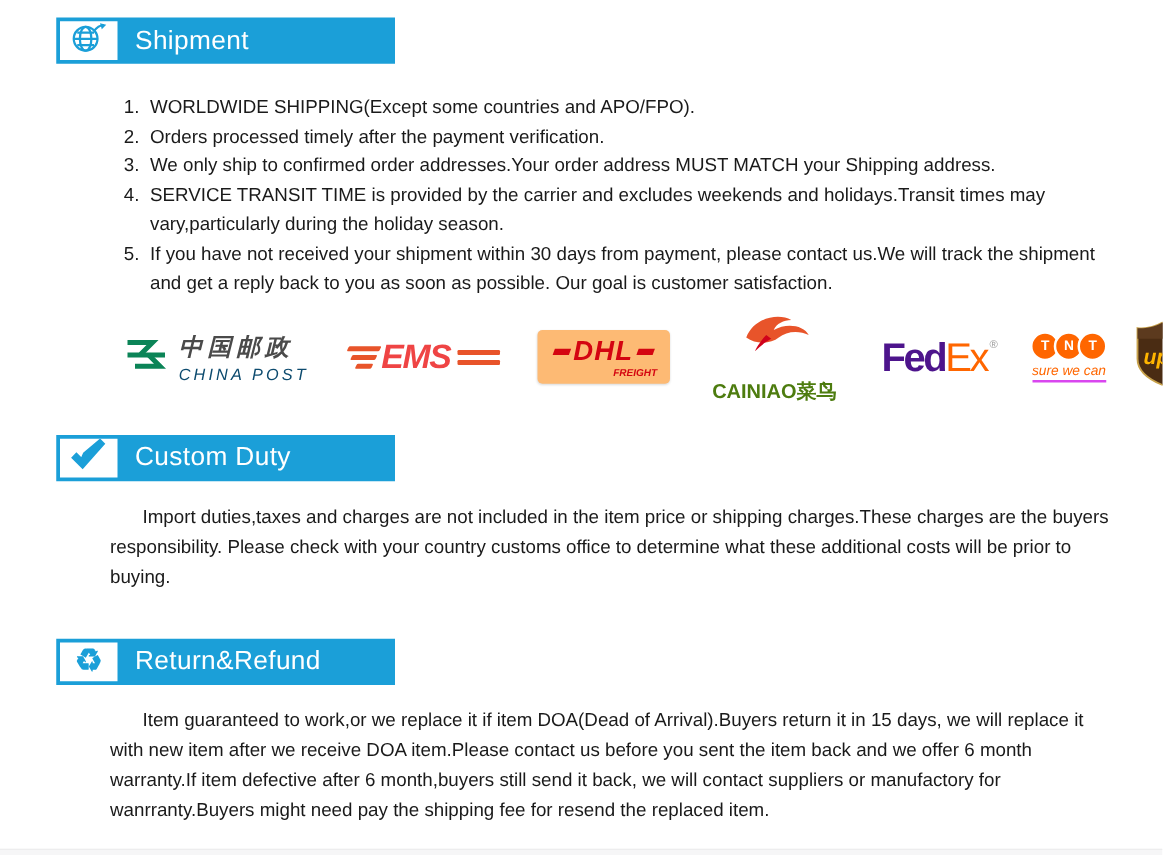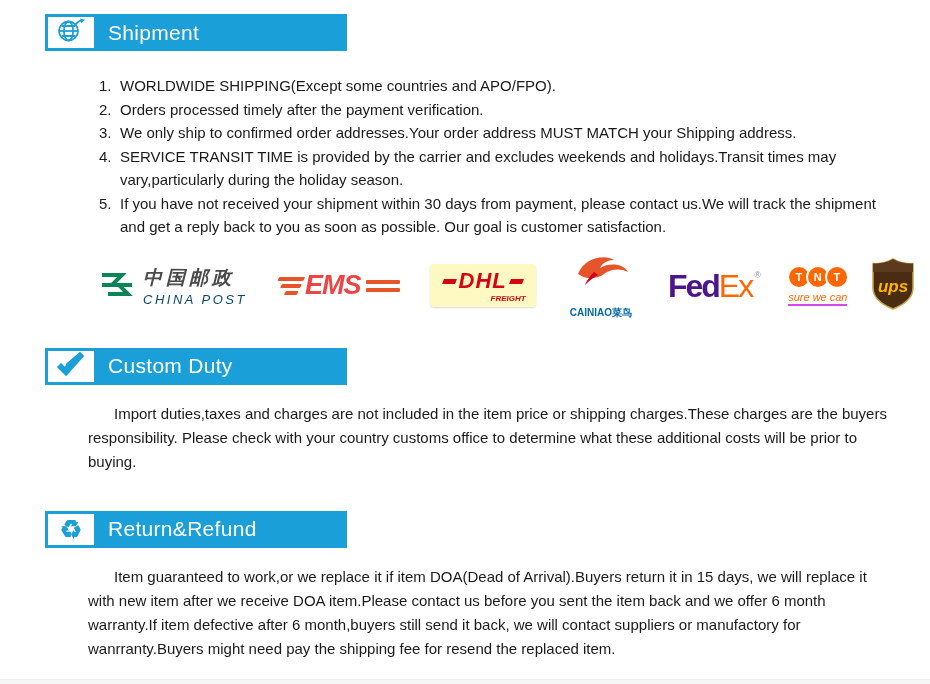--- a/index.html
+++ b/index.html
@@ -1,21 +1,21 @@
 <!DOCTYPE html>
 <html><head>
 <meta charset="utf-8">
 <style>
   * { margin:0; padding:0; box-sizing:border-box; }
   html,body { width:930px; height:684px; background:#ffffff; overflow:hidden; }
   body { font-family:"Liberation Sans", sans-serif; color:#1a1a1a; position:relative; }
 
   
   .section-header{
-    width:302px; height:37px; margin-left:45px;
+    width:271px; height:37px; margin-left:45px;
     background:#1B9FD8; display:flex; align-items:center;
   }
   .icon-box{
     width:46px; height:31px; background:#ffffff; margin-left:3px;
     display:flex; align-items:center; justify-content:center; flex:none;
   }
   .section-title{
     color:#ffffff; font-size:21px; padding-left:14px; letter-spacing:0.3px;
     white-space:nowrap;
   }
@@ -39,29 +39,29 @@
   .ems{ margin-right:30px; }
   .ems-stripes-l{ display:flex; flex-direction:column; gap:3px; margin-right:4px; transform:skewX(-25deg); }
   .ems-stripes-l i{ display:block; height:4px; background:#E8542A; border-radius:1px; }
   .ems-stripes-l i:nth-child(1){ width:26px; align-self:flex-end; }
   .ems-stripes-l i:nth-child(2){ width:20px; align-self:flex-end; }
   .ems-stripes-l i:nth-child(3){ width:13px; align-self:flex-end; }
   .ems-label{ font-size:27px; font-weight:bold; font-style:italic; color:#ef4444; letter-spacing:-1px; }
   .ems-stripes-r{ display:flex; flex-direction:column; gap:4px; margin-left:5px; }
   .ems-stripes-r i{ display:block; height:4px; width:34px; background:#E8542A; border-radius:1px; }
 
-  .dhl{ margin-right:34px; background:#fef9c3; border-radius:4px; padding:6px 10px 4px;
+  .dhl{ margin-right:34px; background:#fdba74; border-radius:4px; padding:6px 10px 4px;
         flex-direction:column; align-items:center; box-shadow:0 1px 2px rgba(0,0,0,.15); }
   .dhl-row{ display:flex; align-items:center; }
   .dhl-dash{ width:13px; height:5px; background:#D40511; margin:0 3px; transform:skewX(-20deg); }
   .dhl-label{ font-size:22px; font-weight:bold; font-style:italic; color:#D40511; letter-spacing:1px; line-height:1; }
   .dhl-sub{ font-size:8px; font-style:italic; font-weight:bold; color:#D40511; align-self:flex-end; margin-top:2px; }
 
   .cainiao{ margin-right:36px; flex-direction:column; align-items:center; }
-  .cainiao-label{ font-size:10px; font-weight:bold; color:#0369a1; margin-top:16px; white-space:nowrap; }
+  .cainiao-label{ font-size:16px; font-weight:bold; color:#4d7c0f; margin-top:16px; white-space:nowrap; }
 
   .fedex{ margin-right:26px; align-items:flex-start; }
   .fedex-part1{ font-size:32px; font-weight:bold; color:#4D148C; letter-spacing:-2px; line-height:1; }
   .fedex-part2{ font-size:32px; font-weight:normal; color:#FF6600; letter-spacing:-2px; line-height:1; }
   .fedex-reg{ font-size:9px; color:#999; margin-left:2px; }
 
   .tnt{ margin-right:22px; flex-direction:column; align-items:center; }
   .tnt-circles{ display:flex; }
   .tnt-circle{ width:24px; height:24px; border-radius:50%; background:#FF6600; border:2px solid #ffffff;
                color:#ffffff; font-size:11px; font-weight:bold; display:flex; align-items:center;

